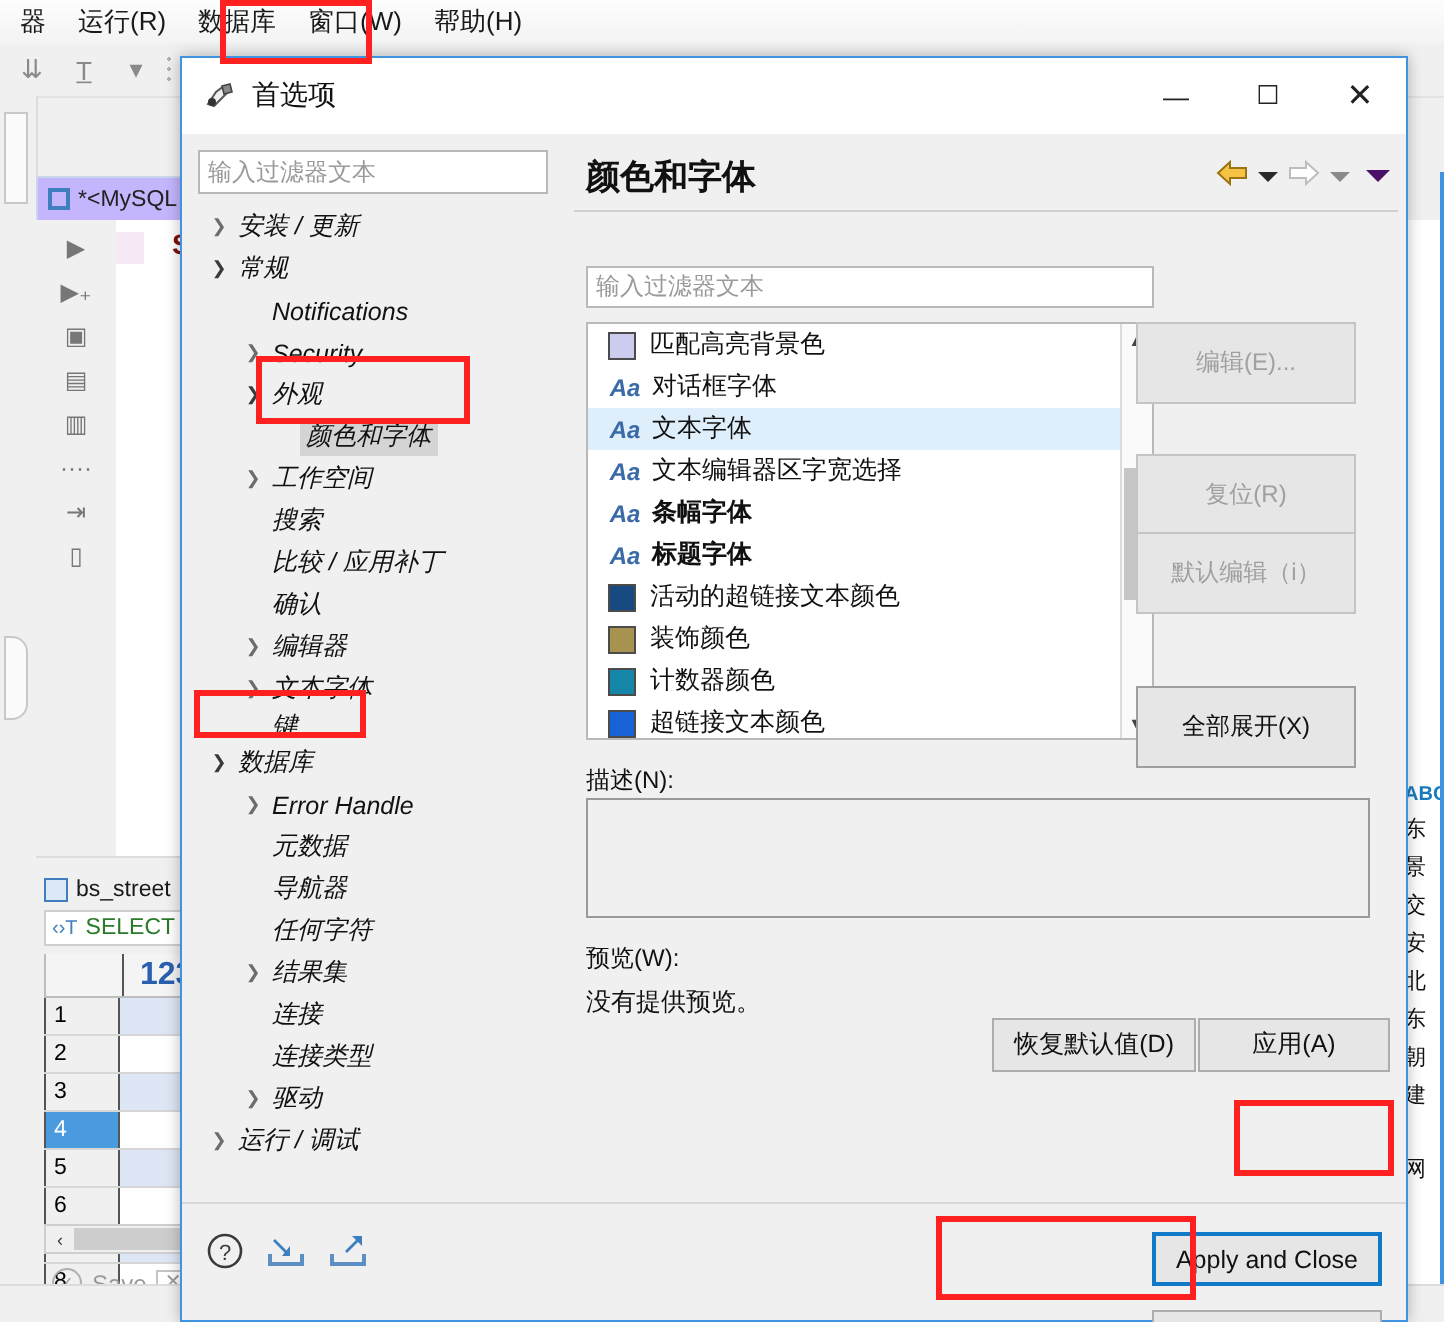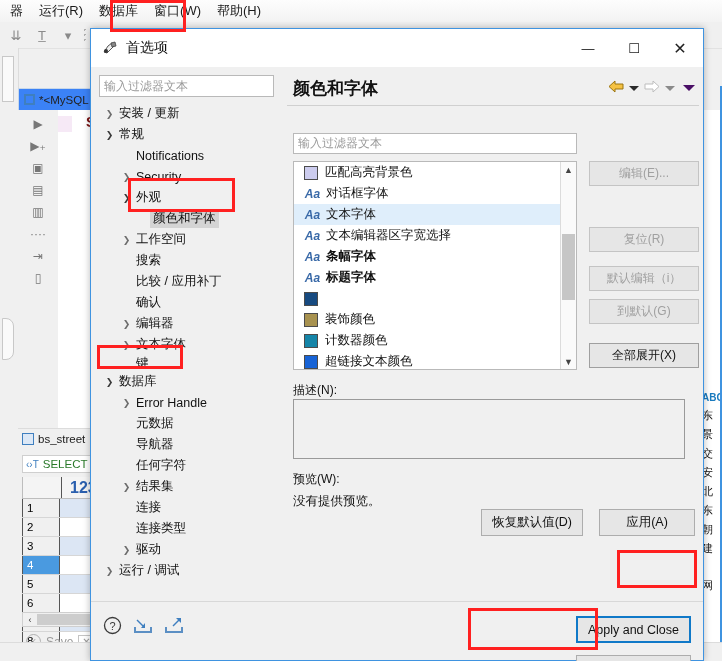--- a/index.html
+++ b/index.html
@@ -19,33 +19,33 @@
   .tb-ic{width:20px;height:18px;margin-left:6px;position:relative;color:#8a8a8a;font-size:13px;
      display:flex;align-items:center;justify-content:center;}
   .tb-dots{width:5px;height:16px;margin-left:4px;
      background-image:radial-gradient(circle,#b0b0b0 1px,transparent 1px);
      background-size:5px 5px;}
   
   #leftstrip{position:absolute;left:0;top:48px;width:18px;bottom:0;background:#f0f0f0;border-right:1px solid #dcdcdc;}
   #leftstrip .edge{position:absolute;left:2px;top:8px;width:10px;height:44px;border:1px solid #c8c8c8;background:#fafafa;}
   #leftstrip .edge2{position:absolute;left:2px;top:270px;width:10px;height:40px;border:1px solid #c8c8c8;background:#fafafa;border-radius:0 8px 8px 0;}
   
-  #edtab{position:absolute;left:18px;top:88px;width:80px;height:22px;background:#3b82f6;border:1px solid #c8d8ea;border-bottom:none;
+  #edtab{position:absolute;left:18px;top:88px;width:80px;height:22px;background:#c4b5fd;border:1px solid #c8d8ea;border-bottom:none;
     display:flex;align-items:center;gap:4px;padding-left:5px;box-sizing:border-box;font-size:11.5px;color:#222;white-space:nowrap;overflow:hidden;}
   #edtab .sq{width:11px;height:11px;border:2px solid #3f7fbf;flex:none;box-sizing:border-box;}
   
   #gutter{position:absolute;left:18px;top:110px;width:40px;bottom:232px;background:#f0f0f0;border-right:1px solid #e4e4e4;
     display:flex;flex-direction:column;align-items:center;padding-top:8px;gap:10px;color:#777;}
   #gutter .g{font-size:12px;line-height:1;}
   #editor{position:absolute;left:58px;top:110px;right:0;bottom:232px;background:#ffffff;}
   #editor .selbar{position:absolute;left:0;top:6px;width:14px;height:16px;background:#f6e9f6;}
   #editor .kw{position:absolute;left:28px;top:4px;font-size:14px;font-weight:bold;color:#7a1010;letter-spacing:1px;}
   
   #results{position:absolute;left:18px;bottom:0;right:0;height:232px;background:#f0f0f0;border-top:1px solid #dcdcdc;}
-  #res-tab{position:absolute;left:4px;top:4px;height:18px;display:flex;align-items:flex-start;gap:4px;font-size:11.5px;color:#1a1a1a;white-space:nowrap;}
+  #res-tab{position:absolute;left:4px;top:4px;height:18px;display:flex;align-items:flex-end;gap:4px;font-size:11.5px;color:#1a1a1a;white-space:nowrap;}
   #res-tab .grid-ic{width:12px;height:12px;border:1px solid #3f7fbf;background:
       linear-gradient(#dce8f6,#dce8f6);box-sizing:border-box;}
   #res-q{position:absolute;left:4px;top:26px;right:0;height:18px;background:#fff;border:1px solid #cfcfcf;
     display:flex;align-items:center;gap:4px;padding-left:3px;box-sizing:border-box;font-size:11.5px;}
   #res-q .t{color:#2a7a2a;white-space:nowrap;}
   #res-q .ic{color:#3f7fbf;font-size:10px;}
   #res-head{position:absolute;left:4px;top:48px;right:0;height:22px;background:#f4f4f4;border:1px solid #bdbdbd;border-top:none;
     display:flex;align-items:center;box-sizing:border-box;}
   #res-head .c0{width:38px;height:100%;border-right:1px solid #555;}
   #res-head .c1{padding-left:8px;font-size:11.5px;color:#111;display:flex;align-items:center;gap:3px;white-space:nowrap;}
@@ -84,21 +84,21 @@
   #wb-close{right:0;font-size:16px;}
 
   #dlg-body{position:absolute;left:0;top:38px;right:0;bottom:58px;}
   
   #filter{position:absolute;left:8px;top:8px;width:175px;height:22px;background:#fff;border:1px solid #b9b9b9;box-sizing:border-box;
      font-size:12px;color:#9a9a9a;display:flex;align-items:center;padding-left:4px;}
   #tree{position:absolute;left:8px;top:36px;width:180px;bottom:8px;overflow:hidden;font-size:12.5px;color:#111;}
   .tnode{height:21px;display:flex;align-items:center;white-space:nowrap;}
   .tnode .arrow{width:13px;text-align:center;color:#6d6d6d;font-size:9px;flex:none;}
   .tnode .arrow.open{color:#3a3a3a;}
-  .tnode .lbl{padding:1px 3px;}
+  .tnode .lbl{padding:1px 3px;font-style:italic;}
   .tnode.selected .lbl{background:#d4d4d4;}
   
   #pane{position:absolute;left:196px;top:4px;right:4px;bottom:4px;background:#f0f0f0;}
   #pane-head{position:absolute;left:0;top:0;right:0;height:34px;background:#f0f0f0;border-bottom:1px solid #d0d0d0;
      display:flex;align-items:center;}
   #pane-head .h1{font-size:17px;font-weight:bold;color:#111;padding-left:6px;}
   #nav{position:absolute;right:4px;top:0;height:34px;display:flex;align-items:center;gap:4px;}
   .tri{width:0;height:0;border-left:5px solid transparent;border-right:5px solid transparent;}
   #pane-body{position:absolute;left:0;top:34px;right:0;bottom:0;}
   .flabel{font-size:12px;color:#111;}
@@ -107,29 +107,29 @@
      display:flex;align-items:center;padding-left:4px;font-size:12px;color:#9a9a9a;}
   #cf-list{position:absolute;left:6px;top:56px;right:122px;height:209px;background:#fff;border:1px solid #b9b9b9;box-sizing:border-box;overflow:hidden;}
   .li{height:21px;display:flex;align-items:center;padding-left:10px;font-size:12.5px;color:#111;white-space:nowrap;}
   .li.sel{background:#dfeefb;}
   .sw{width:14px;height:14px;border:1px solid #4b4b4b;margin-right:7px;flex:none;box-sizing:border-box;}
   .aa{width:17px;margin-right:5px;color:#3a6aa8;font-style:italic;font-weight:bold;font-size:12px;flex:none;text-align:center;}
   #cf-scroll{position:absolute;right:0;top:0;width:16px;bottom:0;background:#fafafa;border-left:1px solid #dcdcdc;box-sizing:border-box;}
   #cf-scroll .ar{height:15px;display:flex;align-items:center;justify-content:center;font-size:9px;color:#444;}
   #cf-scroll .th{position:absolute;left:1px;right:1px;top:72px;height:66px;background:#c6c6c6;}
   
-  .sbtn{position:absolute;right:0;width:110px;height:25px;background:#e6e6e6;border:1px solid #c4c4c4;box-sizing:border-box;
+  .sbtn{position:absolute;right:21px;width:110px;height:41px;background:#e6e6e6;border:1px solid #c4c4c4;box-sizing:border-box;
      display:flex;align-items:center;justify-content:center;font-size:12px;color:#a0a0a0;}
   .sbtn.enabled{background:#e6e6e6;border:1px solid #9f9f9f;color:#111;}
   #desc-label{position:absolute;left:6px;top:277px;}
   #desc-box{position:absolute;left:6px;top:294px;right:14px;height:60px;background:#f0f0f0;border:1px solid #9a9a9a;box-sizing:border-box;}
   #prev-label{position:absolute;left:6px;top:366px;text-align:center;}
   #prev-text{position:absolute;left:6px;top:388px;font-size:12.5px;color:#111;}
   
-  #row-apply{position:absolute;right:8px;bottom:66px;display:flex;gap:16px;align-items:center;padding-left:20px;}
+  #row-apply{position:absolute;right:8px;bottom:66px;display:flex;gap:1px;align-items:center;padding-left:20px;}
   .fbtn{height:27px;min-width:96px;padding:0 10px;background:#e6e6e6;border:1px solid #adadad;box-sizing:border-box;
     display:flex;align-items:center;justify-content:center;font-size:12.5px;color:#111;}
   #dlg-foot{position:absolute;left:0;right:0;bottom:0;height:58px;background:#f0f0f0;border-top:1px solid #d8d8d8;}
   #foot-icons{position:absolute;left:12px;top:14px;display:flex;align-items:center;gap:11px;}
   #foot-btns{position:absolute;right:12px;top:14px;display:flex;gap:12px;flex-direction:column;}
   .fbtn.default{border:2px solid #1079c8;}
   
   .redbox{position:absolute;border:3px solid #ff2020;box-sizing:border-box;pointer-events:none;}
 </style>
 </head>
@@ -419,20 +419,21 @@
           <div class="li">
             <span class="aa">Aa</span>
             <span style="font-weight:bold">条幅字体</span>
             </div>
           <div class="li">
             <span class="aa">Aa</span>
             <span style="font-weight:bold">标题字体</span>
             </div>
           <div class="li">
             <span class="sw" style="background:#174a80"></span>
+            <span>活动的超链接文本颜色</span>
             </div>
           <div class="li">
             <span class="sw" style="background:#a8924f"></span>
             <span>装饰颜色</span>
             </div>
           <div class="li">
             <span class="sw" style="background:#1585a8"></span>
             <span>计数器颜色</span>
             </div>
           <div class="li">
@@ -443,21 +444,20 @@
           <div id="cf-scroll">
             <div class="ar">▲</div>
             <div class="th"></div>
             <div class="ar" style="position:absolute;bottom:0;left:0;right:0">▼</div>
           </div>
         </div>
 
         <div class="sbtn" style="top:56px">编辑(E)...</div>
         <div class="sbtn" style="top:122px">复位(R)</div>
         <div class="sbtn" style="top:161px">默认编辑（i）</div>
-        <div class="sbtn" style="top:194px">到默认(G)</div>
         <div class="sbtn enabled" style="top:238px">全部展开(X)</div>
 
         <div id="desc-label" class="flabel">描述(N):</div>
         <div id="desc-box"></div>
         <div id="prev-label" class="flabel">预览(W):</div>
         <div id="prev-text">没有提供预览。</div>
       </div>
     </div>
 
     <div id="row-apply">

